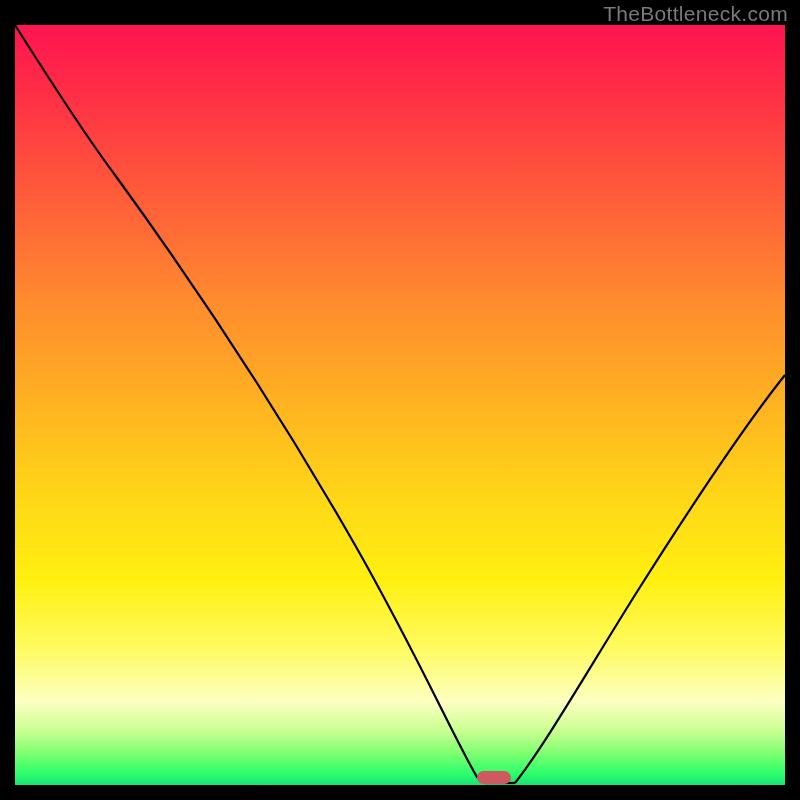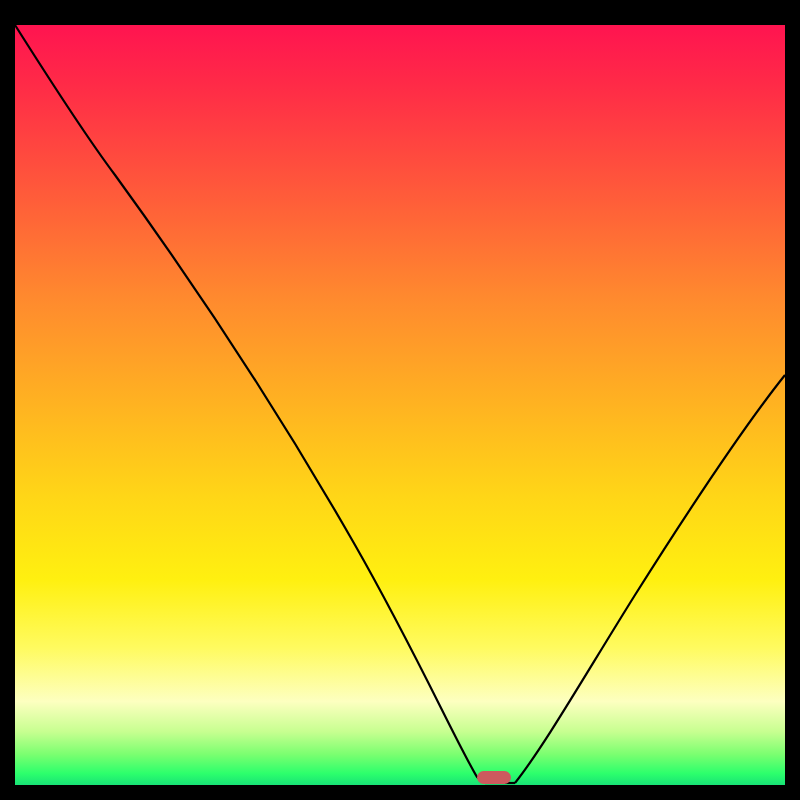--- a/index.html
+++ b/index.html
@@ -65,20 +65,21 @@
     height: 13px;
     background: #cc5a5e;
     border-radius: 7px;
   }
 </style>
 </head>
 <body>
 
 <div class="container">
 
+  <div class="watermark">TheBottleneck.com</div>
 
   <div class="plot-area">
 
     <svg class="curve" viewBox="0 0 770 760" preserveAspectRatio="none">
 
       <path d="M 0 0
                C 60 95, 85 130, 100 150
                C 180 260, 260 380, 340 520
                C 400 625, 440 715, 462 752
                L 470 758" fill="none" stroke="#000" stroke-width="2.2"></path>

